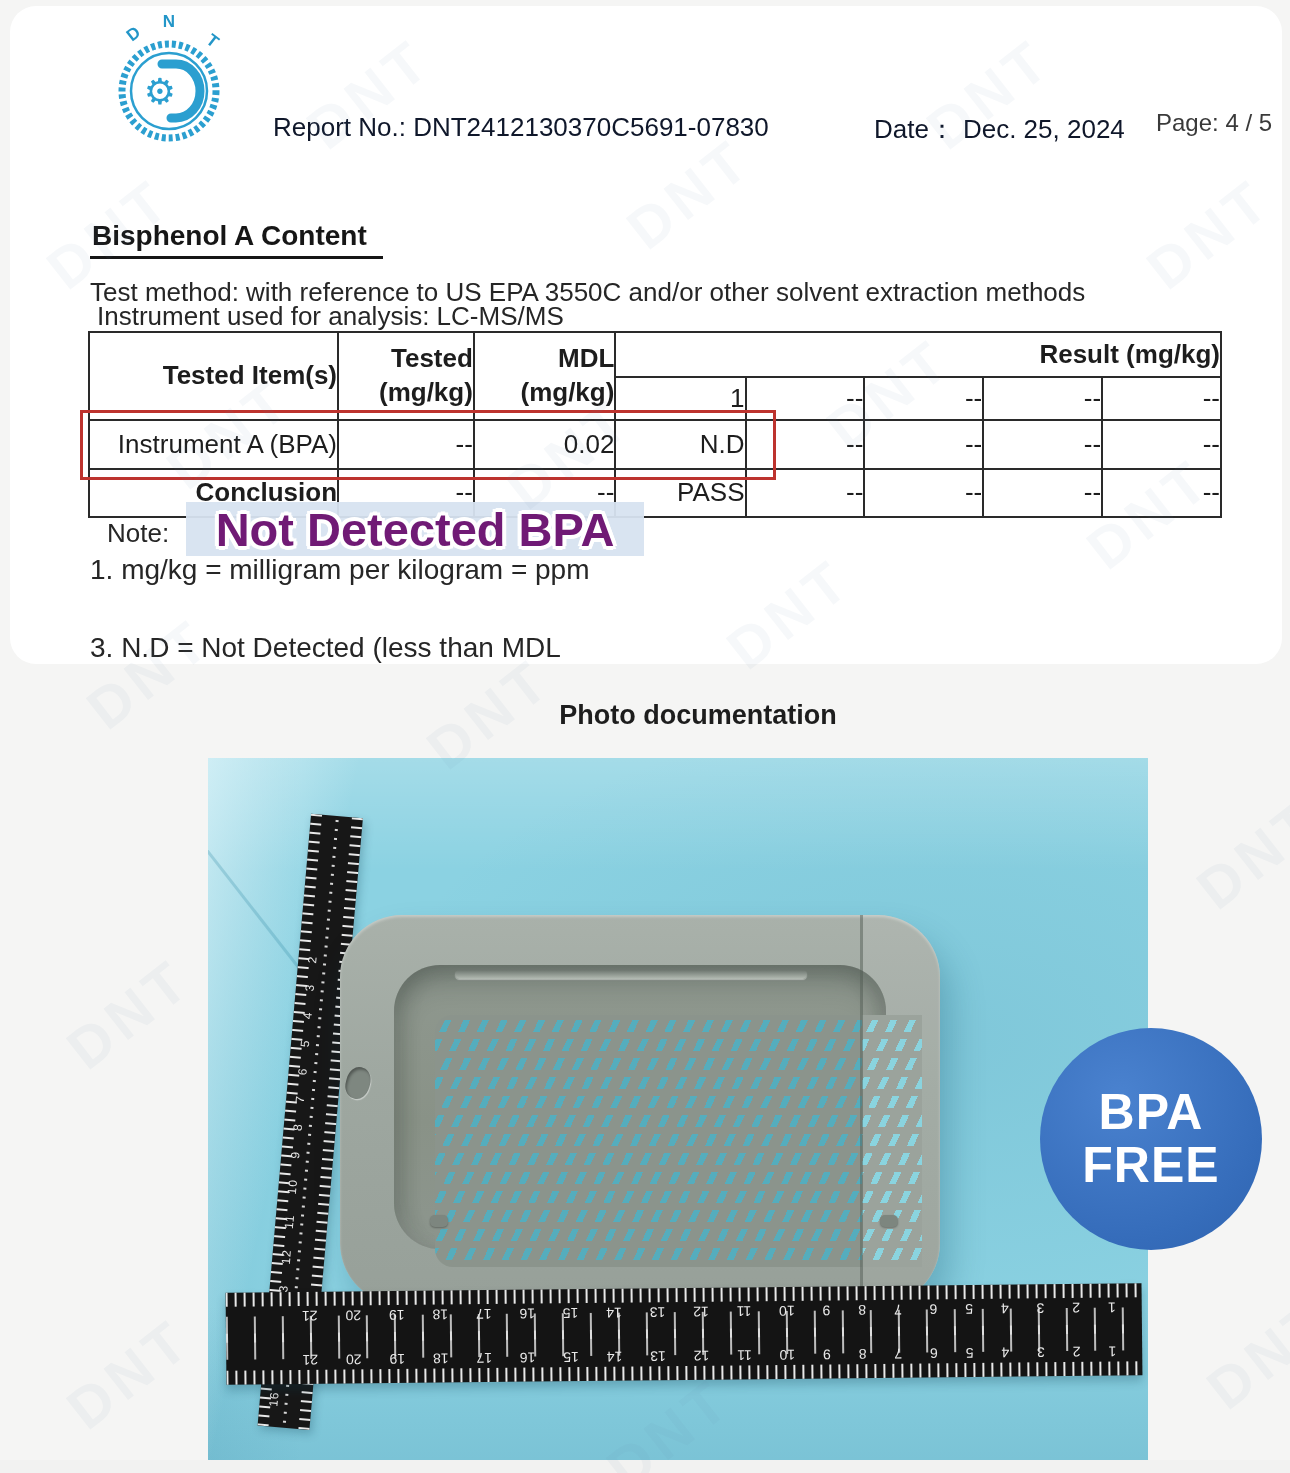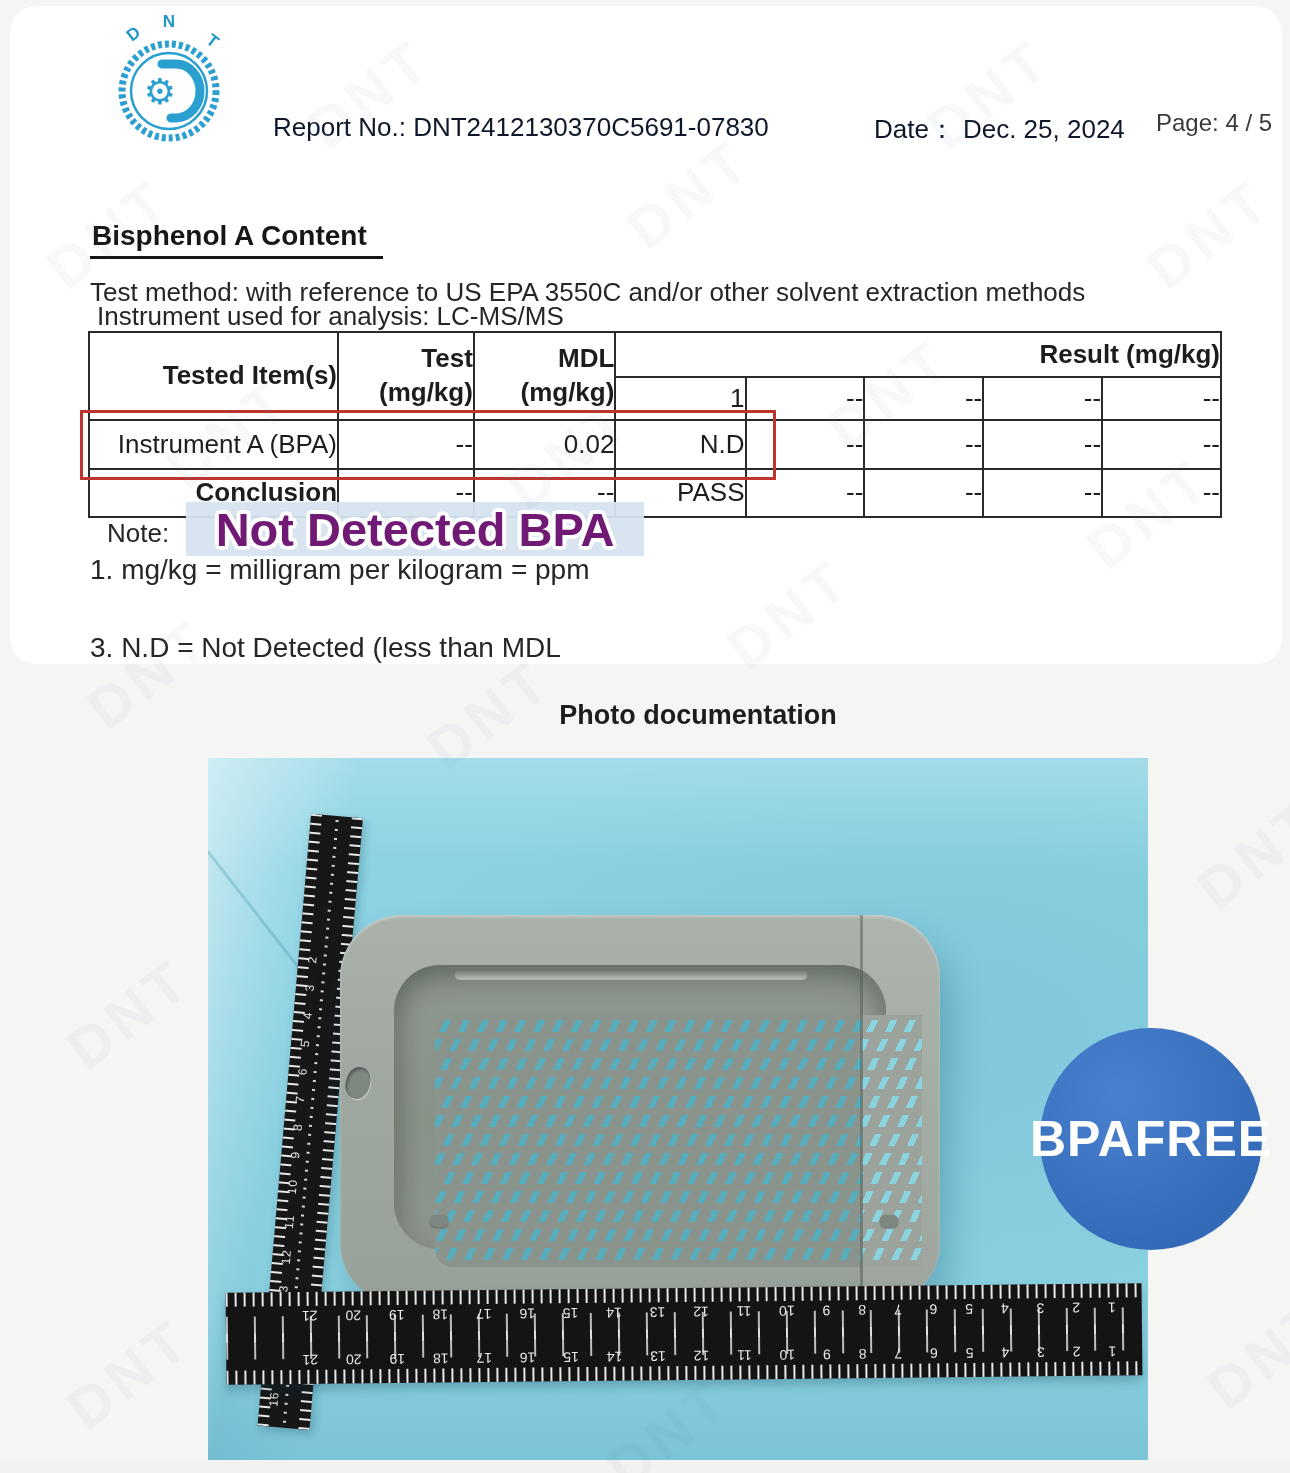--- a/index.html
+++ b/index.html
@@ -108,21 +108,21 @@
   .seam{position:absolute;left:520px;top:0;width:3px;height:100%;background:rgba(85,95,88,0.5);}
   .ext-shade{position:absolute;left:523px;top:0;right:0;height:100%;border-radius:0 62px 62px 0;background:rgba(255,255,255,0.06);}
   .keyhole{position:absolute;left:6px;top:152px;width:24px;height:32px;border-radius:46%;transform:rotate(16deg);
     background:#7e8780;box-shadow:inset 2px 2px 3px rgba(0,0,0,0.35), 1px 1px 1px rgba(255,255,255,0.45);}
   .foot{position:absolute;width:18px;height:12px;border-radius:5px;background:#7d867f;box-shadow:0 1px 2px rgba(0,0,0,0.3);}
   .foot.f1{left:90px;top:300px;} .foot.f2{left:540px;top:300px;}
 
   
   .badge{position:absolute;left:1040px;top:1028px;width:222px;height:222px;border-radius:50%;z-index:10;
     background:radial-gradient(circle at 36% 30%, #4a82cf 0%, #356cba 70%, #2f63ae 100%);
-    display:flex;align-items:center;justify-content:center;color:#fff;font-weight:bold;font-size:50px;line-height:1.06;letter-spacing:1px;}
+    display:flex;flex-direction:column;align-items:center;justify-content:center;color:#fff;font-weight:bold;font-size:50px;line-height:1.06;letter-spacing:1px;}
 
   .bottom-strip{position:absolute;left:0;top:1460px;width:1290px;height:13px;background:#f2f2f1;}
 </style>
 </head>
 <body>
 
 <div class="page">
 
   <div class="card">
 
@@ -156,21 +156,21 @@
           <col style="width:11.5%">
         <col style="width:10.5%">
           <col style="width:10.5%">
           <col style="width:10.5%">
           <col style="width:10.5%">
       </colgroup>
       <tbody>
         <tr class="r1">
           <td rowspan="2" class="b">Tested Item(s)</td>
           <td rowspan="2" class="b">
-            <span class="stack">Test</span>
+            <span class="stack">Tested</span>
             <span class="stack">(mg/kg)</span>
           </td>
           <td rowspan="2" class="b">
             <span class="stack">MDL</span>
             <span class="stack">(mg/kg)</span>
           </td>
           <td colspan="5" class="b">Result (mg/kg)</td>
         </tr>
         <tr class="r2">
           <td>1</td>

